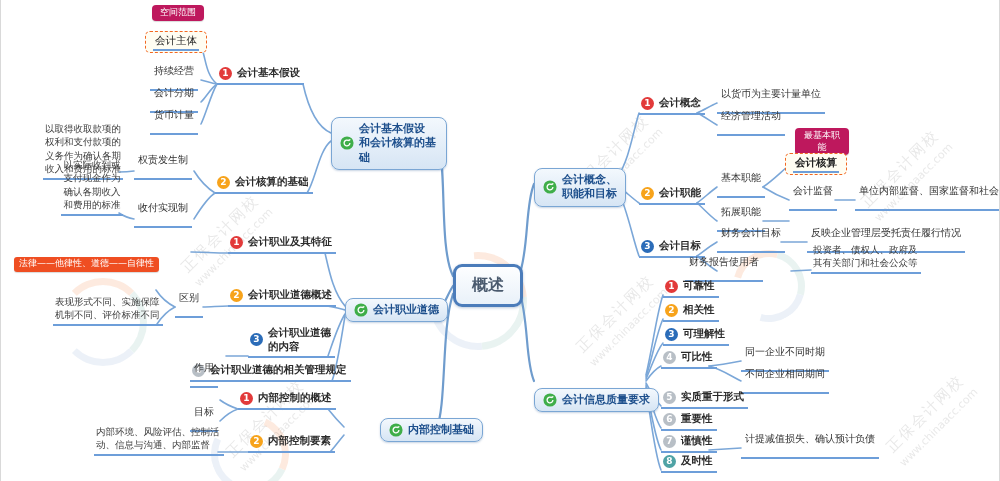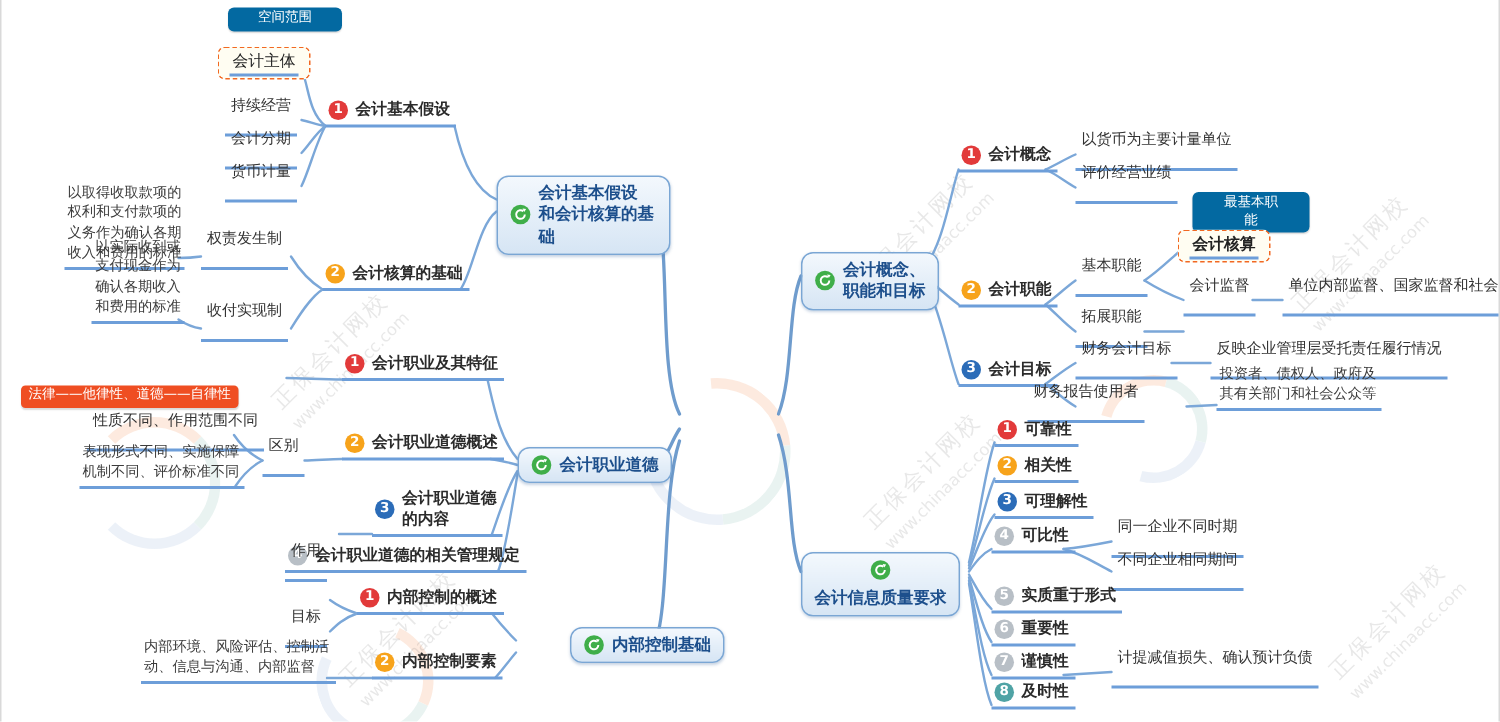--- a/index.html
+++ b/index.html
@@ -29,22 +29,22 @@
     display:flex;align-items:center;justify-content:center;flex:none;line-height:1;}
   .n-red{background:#e23a3a;} .n-org{background:#f7a31b;} .n-blu{background:#2b6cb8;}
   .n-gry{background:#b8bfc6;} .n-teal{background:#4fa3a5;}
 
   .leaf{position:absolute;font-size:10px;color:#333;border-bottom:2px solid #6d9ed9;
     padding:0 4px 12px 4px;line-height:1.3;white-space:nowrap;}
   .desc{position:absolute;font-size:9.5px;color:#3c3c3c;border-bottom:2px solid #6d9ed9;
     padding:0 2px 2px 2px;line-height:1.42;}
   .desc.ctr{text-align:center;}
 
-  .tag{position:absolute;background:#0369a1;color:#fff;border-radius:4px;font-size:9px;
-    text-align:center;padding:2px 20px;line-height:1.3;box-shadow:0 1px 1px rgba(0,0,0,.15);}
+  .tag{position:absolute;background:#be185d;color:#fff;border-radius:4px;font-size:9px;
+    text-align:center;padding:2px 8px;line-height:1.3;box-shadow:0 1px 1px rgba(0,0,0,.15);}
   .tag.wide{white-space:nowrap;background:#ef4e22;border-radius:3px;padding:1px 5px 2px;}
   .special{position:absolute;background:#fffdf2;border:1.6px dashed #f26822;border-radius:5px;
     padding:2px 7px 1px;font-size:10.5px;color:#222;text-align:center;}
   .special .inner{display:inline-block;border-bottom:2px solid #6d9ed9;padding:0 2px 1px;}
 
   
   .wm{position:absolute;transform:rotate(-45deg);color:rgba(80,80,80,.13);
     text-align:center;pointer-events:none;line-height:1.5;}
   .wm .b{font-size:15px;letter-spacing:2px;}
   .wm .u{font-size:11px;}
@@ -144,20 +144,21 @@
     <path class="wire" d="M645,381 C650,374 654,369 660,366"></path>
     <path class="wire" d="M645,383 C650,392 654,400 660,406"></path>
     <path class="wire" d="M645,385 C650,402 654,419 660,428"></path>
     <path class="wire" d="M645,387 C650,412 654,438 660,450"></path>
     <path class="wire" d="M645,389 C650,420 654,456 660,470"></path>
     <path class="wire" d="M708,366 C720,365 730,363 740,361"></path>
     <path class="wire" d="M708,366 C720,369 730,376 740,381"></path>
     <path class="wire" d="M708,450 L740,448"></path>
   </svg>
 
+  <div class="center-node" style="left:452px;top:264px;">概述</div>
 
   <div class="main-node" style="left:330px;top:117px;width:98px;">
     <svg class="gicon" viewBox="0 0 16 16">
       <circle cx="8" cy="8" r="7.5" fill="#3fae49"></circle>
       <path d="M11.3 8a3.3 3.3 0 1 1-1.1-2.45" stroke="#fff" stroke-width="1.5" fill="none"></path>
       <path d="M9.6 3.4 12.3 3.9 10.9 6.1 Z" fill="#fff"></path>
     </svg>
     <span class="ttl">会计基本假设
 和会计核算的基础</span>
   </div>
@@ -193,21 +194,20 @@
     </svg>
     <span class="ttl">会计职业道德</span>
   </div>
 
   <div class="branch" style="left:227px;top:235px;">
     <span class="num n-red">1</span>
     <span>会计职业及其特征</span>
   </div>
 
   <div class="tag wide" style="left:13px;top:257px;">法律——他律性、道德——自律性</div>
-  <div class="leaf" style="left:57px;top:274px;">性质不同、作用范围不同</div>
   <div class="desc" style="left:52px;top:295px;width:106px;">表现形式不同、实施保障机制不同、评价标准不同</div>
   <div class="leaf" style="left:174px;top:291px;">区别</div>
   <div class="branch" style="left:227px;top:288px;">
     <span class="num n-org">2</span>
     <span>会计职业道德概述</span>
   </div>
 
   <div class="branch" style="left:247px;top:326px;">
     <span class="num n-blu">3</span>
     <span class="pre">会计职业道德
@@ -249,21 +249,21 @@
     </svg>
     <span class="ttl">会计概念、
 职能和目标</span>
   </div>
 
   <div class="branch" style="left:638px;top:96px;">
     <span class="num n-red">1</span>
     <span>会计概念</span>
   </div>
   <div class="leaf" style="left:716px;top:87px;">以货币为主要计量单位</div>
-  <div class="leaf" style="left:716px;top:109px;">评价经营业绩</div>
+  <div class="leaf" style="left:716px;top:109px;">经济管理活动</div>
 
   <div class="branch" style="left:638px;top:186px;">
     <span class="num n-org">2</span>
     <span>会计职能</span>
   </div>
   <div class="leaf" style="left:716px;top:171px;">基本职能</div>
   <div class="tag" style="left:794px;top:128px;width:38px;">最基本职能</div>
   <div class="special" style="left:784px;top:153px;font-weight:bold;">
     <span class="inner">会计核算</span></div>
   <div class="leaf" style="left:788px;top:184px;">会计监督</div>
@@ -272,21 +272,21 @@
 
   <div class="branch" style="left:638px;top:239px;">
     <span class="num n-blu">3</span>
     <span>会计目标</span>
   </div>
   <div class="leaf" style="left:716px;top:226px;">财务会计目标</div>
   <div class="leaf" style="left:806px;top:226px;">反映企业管理层受托责任履行情况</div>
   <div class="leaf" style="left:684px;top:255px;">财务报告使用者</div>
   <div class="desc" style="left:810px;top:243px;width:106px;">投资者、债权人、政府及其有关部门和社会公众等</div>
 
-  <div class="main-node" style="left:533px;top:368px;flex-direction:column;">
+  <div class="main-node" style="left:533px;top:388px;">
     <svg class="gicon" viewBox="0 0 16 16">
       <circle cx="8" cy="8" r="7.5" fill="#3fae49"></circle>
       <path d="M11.3 8a3.3 3.3 0 1 1-1.1-2.45" stroke="#fff" stroke-width="1.5" fill="none"></path>
       <path d="M9.6 3.4 12.3 3.9 10.9 6.1 Z" fill="#fff"></path>
     </svg>
     <span class="ttl">会计信息质量要求</span>
   </div>
 
   <div class="branch" style="left:662px;top:279px;">
     <span class="num n-red">1</span>

